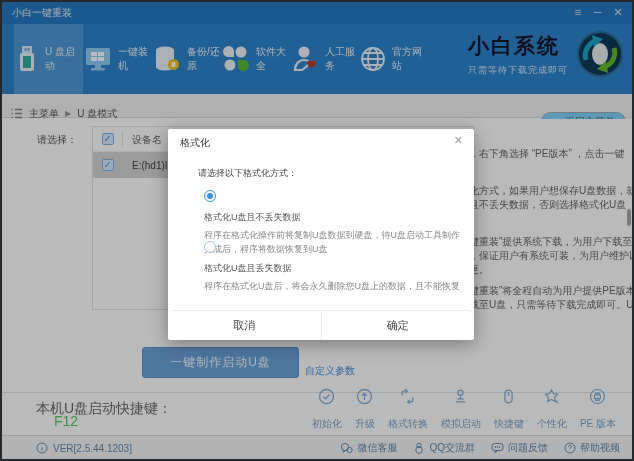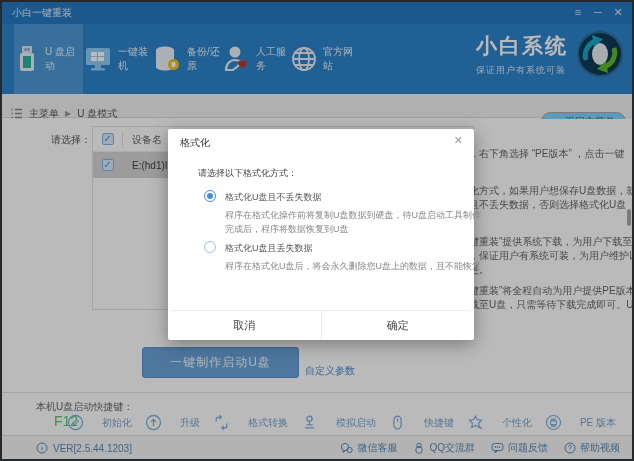--- a/index.html
+++ b/index.html
@@ -14,69 +14,69 @@
   .win-controls { position:absolute; right:4px; top:0; height:22px; display:flex; }
   .win-btn { width:20px; height:22px; color:#d4e4f2; font-size:11px; text-align:center; line-height:20px; cursor:default; }
 
   
   .nav { position:absolute; top:22px; left:0; right:0; height:70px; background:#2e84cc; }
   .tabs { position:absolute; left:12px; top:0; height:70px; display:flex; }
   .tab { width:69px; height:70px; display:flex; flex-direction:row; align-items:center; justify-content:center; gap:5px; color:#e9f2fb; font-size:10px; }
   .tab.active { background:#4d99d6; }
   .tab svg { display:block; }
   .brand { position:absolute; right:8px; top:6px; display:flex; align-items:center; gap:8px; }
-  .brand-name { font-size:21px; font-weight:bold; color:#ffffff; letter-spacing:2px; }
+  .brand-name { font-size:21px; font-weight:bold; color:#0f172a; letter-spacing:2px; }
   .brand-slogan { font-size:9px; color:#d5e7f7; margin-top:4px; letter-spacing:1px; }
 
   
   .breadcrumb { position:absolute; top:92px; left:0; right:0; height:24px; background:#f1f1f1; border-bottom:1px solid #dcdcdc; font-size:10px; color:#555; }
   .bc-left { position:absolute; left:8px; top:0; height:39px; display:flex; align-items:center; gap:6px; }
   .bc-sep { color:#999; font-size:8px; }
   .back-pill { position:absolute; right:6px; top:18px; height:19px; padding:0 10px 0 7px; border-radius:10px; background:#7dd3fc; border:1px solid #ababab; display:flex; align-items:center; gap:4px; font-size:10px; color:#555; }
 
   
   .content { position:absolute; top:117px; left:0; right:0; height:273px; background:#fff; overflow:hidden; }
-  .select-label { position:absolute; left:35px; top:14px; font-size:10px; color:#555;margin-left:14px; }
+  .select-label { position:absolute; left:35px; top:14px; font-size:10px; color:#555; }
   .device-table { position:absolute; left:90px; top:7px; width:382px; height:184px; background:#fff; border:1px solid #e3e3e3; }
   .t-header { height:25px; display:flex; align-items:center; color:#666; font-size:10px; border-bottom:1px solid #efefef; }
   .cb-cell { width:29px; display:flex; justify-content:center; }
   .name-cell { flex:1; padding-left:9px; border-left:1px solid #e3e3e3; height:15px; line-height:15px; }
   .t-row { height:26px; display:flex; align-items:center; background:#d6d6d6; font-size:10px; color:#444; }
   .t-row .name-cell { border-left:1px solid transparent; }
   .checkbox { width:12px; height:12px; border:1px solid #7fb4e4; background:#d9ecfb; border-radius:2px; position:relative; }
   .checkbox.checked::after { content:"✓"; position:absolute; left:1px; top:-1px; font-size:10px; color:#4a90d9; }
   .help-text { position:absolute; left:467px; top:28px; font-size:10px; color:#666; white-space:nowrap; }
   .hl { line-height:14px; }
   .hl.gap-lg { margin-top:23px; }
   .hl.gap-md { margin-top:7px; }
   .scroll-thumb { position:absolute; right:1px; top:90px; width:4px; height:17px; background:#a9a9a9; border-radius:2px; }
   .make-btn { position:absolute; left:140px; top:228px; width:157px; height:31px; background:#6ba3da; border:1px solid #5d94cc; border-radius:3px; color:#f4f8fc; font-size:12px; text-align:center; line-height:29px; letter-spacing:1px; }
   .custom-link { position:absolute; left:303px; top:245px; font-size:10px; color:#4a90d8; }
 
   
   .toolbar { position:absolute; top:390px; left:0; right:0; height:43px; background:#fff; border-top:1px solid #e4e4e4; }
-  .hotkey-label { position:absolute; left:34px; top:7px; font-size:10px; color:#666; }
+  .hotkey-label { position:absolute; left:34px; top:7px; font-size:14px; color:#666; }
   .hotkey-value { position:absolute; left:52px; top:20px; font-size:14px; color:#55c967; }
   .actions { position:absolute; right:16px; bottom:4px; display:flex; align-items:flex-end; gap:13px; }
-  .action { display:flex; flex-direction:row; align-items:center; gap:18px; color:#7fb0dd; }
+  .action { display:flex; flex-direction:column; align-items:center; gap:12px; color:#7fb0dd; }
   .action-label { font-size:10px; color:#78a3cc; white-space:nowrap; }
 
   
   .statusbar { position:absolute; top:433px; left:0; right:0; bottom:0; background:#f6f6f6; border-top:1px solid #dcdcdc; color:#5d8ab2; font-size:10px; }
   .ver { position:absolute; left:34px; top:0; height:24px; display:flex; align-items:center; gap:5px; }
   .status-links { position:absolute; right:12px; top:0; height:24px; display:flex; align-items:center; gap:16px; }
   .status-link { display:flex; align-items:center; gap:4px; }
 
   
   .dim { position:absolute; inset:0; background:rgba(0,0,0,0.27); z-index:10; }
   .dialog { position:absolute; left:166px; top:127px; width:306px; height:211px; background:#fff; border-radius:2px; box-shadow:0 4px 18px rgba(0,0,0,0.35); z-index:20; }
   .d-title { position:absolute; left:12px; top:7px; font-size:10px; color:#333; }
   .d-close { position:absolute; right:11px; top:5px; font-size:11px; color:#999; }
   .d-prompt { position:absolute; left:30px; top:38px; font-size:9px; color:#444; }
-  .opt { position:absolute; left:36px; display:flex; gap:9px; }
+  .opt { position:absolute; left:36px; display:flex; gap:9px;flex-direction:column; }
   .opt1 { top:62px; } .opt2 { top:113px; }
   .radio { width:12px; height:12px; border:1px solid #9cc3ea; border-radius:50%; flex:none; margin-top:-1px; position:relative; background:#fff; }
   .radio.checked { border-color:#3e8ee6; }
   .radio.checked::after { content:""; position:absolute; inset:2px; border-radius:50%; background:#3e8ee6; }
   .opt-text { width:256px; }
   .opt-label { font-size:9px; color:#555; }
   .opt-desc { font-size:9px; color:#888; line-height:14px; margin-top:4px; }
   .d-footer { position:absolute; left:0; right:0; bottom:0; height:30px; border-top:1px solid #ebebeb; display:flex;border-radius:6px; }
   .d-btn { flex:1; display:flex; align-items:center; justify-content:center; font-size:11px; color:#444; }
   .d-btn.confirm { border-left:1px solid #ebebeb; }
@@ -134,20 +134,31 @@
               <path d="M4 18v5c0 1.9 4 3.5 9 3.5s9-1.6 9-3.5v-5" fill="#eaf2f9"></path>
               <circle cx="21.5" cy="20.5" r="5.5" fill="#f0c41b"></circle>
               <rect x="19.5" y="18" width="4" height="5" rx="1" fill="#fff"></rect>
             </svg>
         </span>
         <span class="tab-label">备份/还原</span>
       </div>
       <div class="tab">
         <span>
           <svg width="30" height="30" viewBox="0 0 30 30">
+              <path d="M13 13H8a5.5 5.5 0 1 1 5-5z" fill="#eef4f9"></path>
+              <circle cx="20" cy="8" r="5.5" fill="#eef4f9"></circle>
+              <circle cx="9" cy="21" r="5.5" fill="#eef4f9"></circle>
+              <path d="M17 16h5a5.5 5.5 0 1 1-5 5z" fill="#59b832"></path>
+            </svg>
+        </span>
+        <span class="tab-label">软件大全</span>
+      </div>
+      <div class="tab">
+        <span>
+          <svg width="30" height="30" viewBox="0 0 30 30">
               <circle cx="14" cy="8" r="5.5" fill="#e9f1f8"></circle>
               <path d="M5 26c0-6 4-10 9-10 2.2 0 4.2.8 5.8 2.2L17 22l-5 4z" fill="none" stroke="#e9f1f8" stroke-width="2.2"></path>
               <path d="M21.5 17.5c1.6-1.8 4.6-1 4.6 1.4 0 2-2.6 3.6-4.6 5-2-1.4-4.6-3-4.6-5 0-2.4 3-3.2 4.6-1.4z" fill="#c0392b"></path>
             </svg>
         </span>
         <span class="tab-label">人工服务</span>
       </div>
       <div class="tab">
         <span>
           <svg width="28" height="28" viewBox="0 0 28 28" fill="none" stroke="#e9f1f8" stroke-width="1.8">
@@ -155,21 +166,21 @@
               <ellipse cx="14" cy="14" rx="5" ry="11"></ellipse>
               <path d="M3 14h22M4.6 8h18.8M4.6 20h18.8"></path>
             </svg>
         </span>
         <span class="tab-label">官方网站</span>
       </div>
     </div>
     <div class="brand">
       <div>
         <div class="brand-name">小白系统</div>
-        <div class="brand-slogan">保证用户有系统可装</div>
+        <div class="brand-slogan">只需等待下载完成即可</div>
       </div>
       <span>
         <svg width="48" height="48" viewBox="0 0 48 48">
             <circle cx="24" cy="24" r="22" fill="#0e3a57"></circle>
             <circle cx="24" cy="24" r="22" fill="none" stroke="#2f6f96" stroke-width="2"></circle>
             <ellipse cx="24" cy="24" rx="8" ry="11" fill="#e6edf2"></ellipse>
             <path d="M10 30a15 15 0 0 1 10-19" fill="none" stroke="#18a8c4" stroke-width="5"></path>
             <polygon points="16,5 27,9 18,17" fill="#18a8c4"></polygon>
             <path d="M38 18a15 15 0 0 1-10 19" fill="none" stroke="#63b82a" stroke-width="5"></path>
             <polygon points="32,43 21,39 30,31" fill="#63b82a"></polygon>

